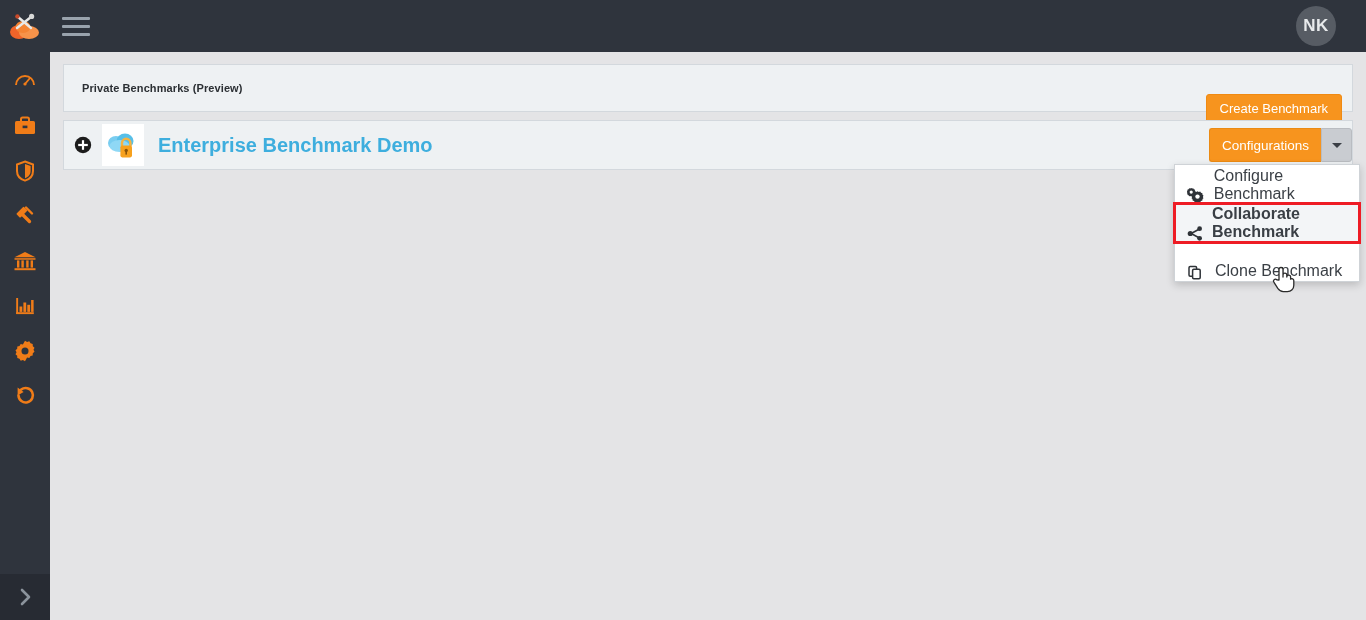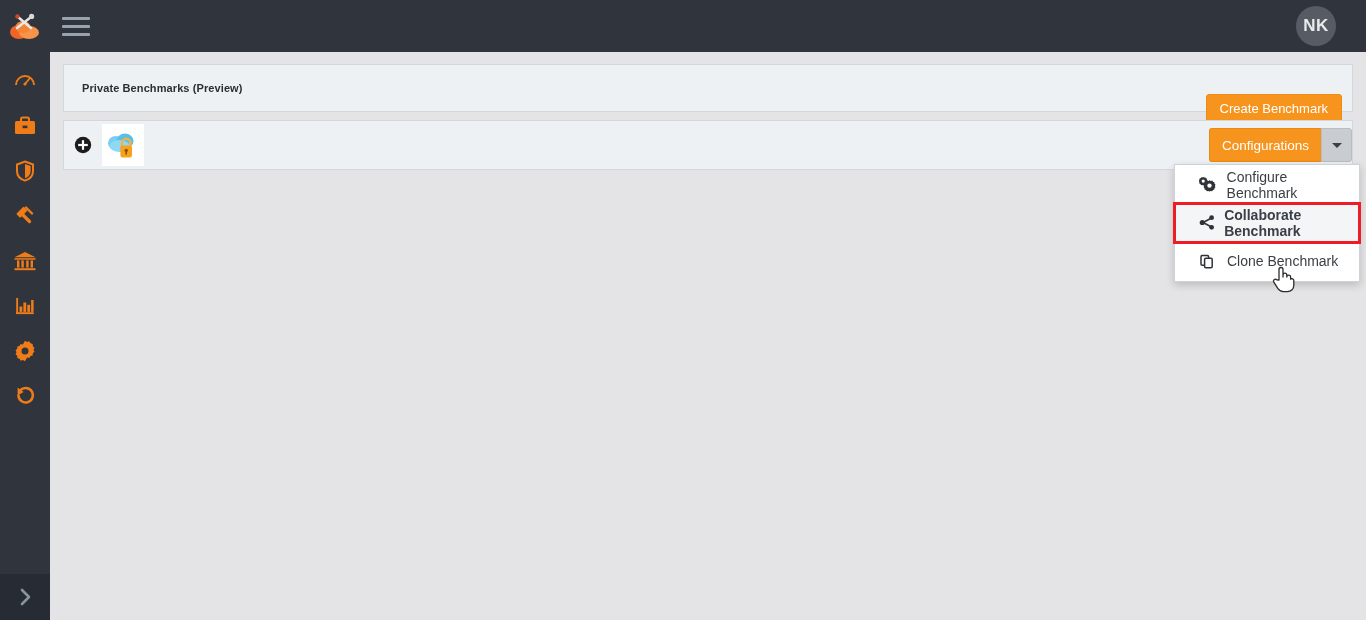--- a/index.html
+++ b/index.html
@@ -153,23 +153,23 @@
     position: absolute; right: 6px; top: 112px;
     width: 186px;
     background: #ffffff;
     border: 1px solid #cfd3d7;
     box-shadow: 0 3px 8px rgba(0,0,0,.18);
     z-index: 40;
     padding: 1px 0;
   }
   .menu-item {
     height: 38px;
-    display: flex; align-items: center;
-    padding-left: 24px;
-    font-size: 14px; color: #3a3f45;
+    display: flex; align-items: flex-end;
+    padding-left: 12px;
+    font-size: 16px; color: #3a3f45;
     border-bottom: 1px solid #e6e9ec;
     cursor: pointer;
     background: #ffffff;
     position: relative;
   }
   .menu-item:last-child { border-bottom: none; }
   .menu-item .mi-icon {
     width: 20px; margin-right: 8px;
     display: flex; align-items: center; justify-content: flex-start;
     color: #2f3338;
@@ -321,20 +321,21 @@
         <ellipse cx="10" cy="14" rx="8" ry="7" fill="#79cdf0"></ellipse>
         <ellipse cx="19" cy="12" rx="8.5" ry="7.5" fill="#57bfe8"></ellipse>
         <ellipse cx="13.5" cy="17" rx="10" ry="6" fill="#8fd8f5"></ellipse>
         <path d="M16 17 v-3 a4.2 4.2 0 0 1 8.4 0 v3" fill="none" stroke="#f5b342" stroke-width="2.4"></path>
         <rect x="14.4" y="16.4" width="11.6" height="12" rx="1.8" fill="#f7a11e"></rect>
         <circle cx="20.2" cy="21.4" r="1.7" fill="#8a5308"></circle>
         <rect x="19.4" y="21.4" width="1.6" height="4.2" fill="#8a5308"></rect>
       </svg>
     </div>
 
+    <div id="bench-name">Enterprise Benchmark Demo</div>
 
     <div id="config-split">
       <button id="config-main">Configurations</button>
       <div id="config-caret">
         <span class="caret-down"></span>
       </div>
     </div>
   </div>
 
   <div id="dropdown">

